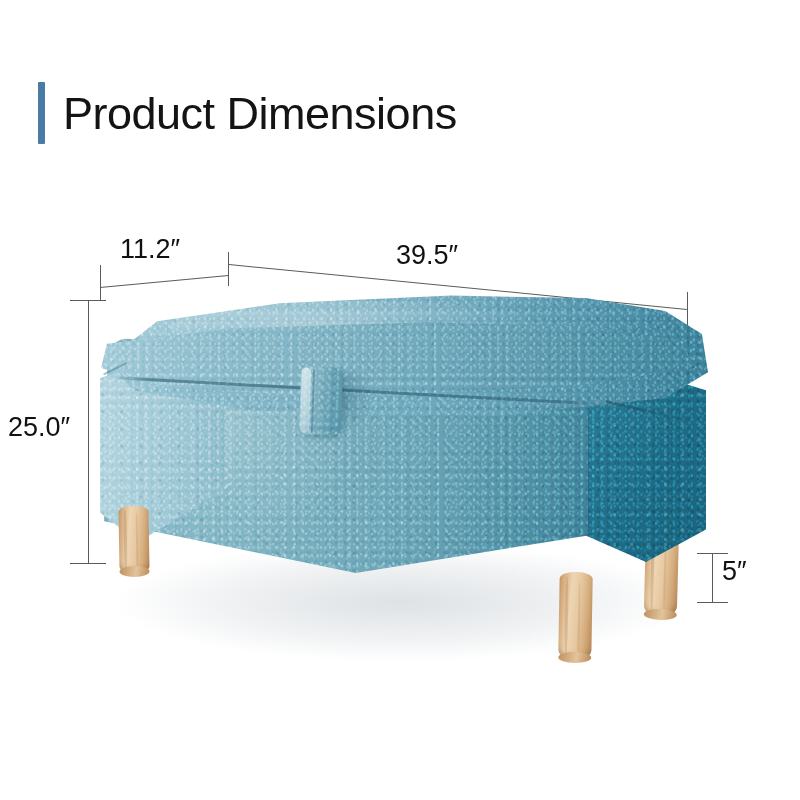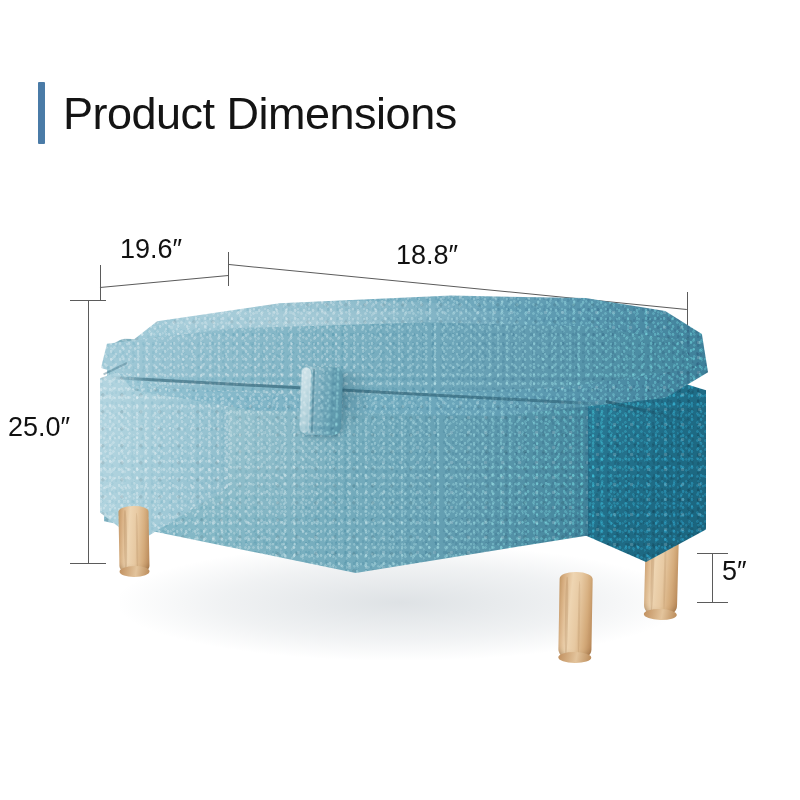--- a/index.html
+++ b/index.html
@@ -221,26 +221,26 @@
 
     <div class="leg" style="left:559px;top:572px;width:33px;height:88px;z-index:12;transform:rotate(1deg);">
       <div class="shaft"></div>
       <div class="grain"></div>
       <div class="grain2"></div>
       <div class="cap"></div>
     </div>
 
   </div>
 
-  <div class="dim-label" id="lbl-depth">19.6″</div>
+  <div class="dim-label" id="lbl-depth">11.2″</div>
   <div class="dln dln-v" style="left:100px;top:265px;height:36px;"></div>
   <div class="dln dln-v" style="left:228px;top:252px;height:34px;"></div>
   <div class="dln dln-h dln-rot" style="left:100px;top:287px;width:129px;transform:rotate(-5.3deg);"></div>
 
-  <div class="dim-label" id="lbl-width">18.8″</div>
+  <div class="dim-label" id="lbl-width">39.5″</div>
   <div class="dln dln-v" style="left:687px;top:292px;height:35px;"></div>
   <div class="dln dln-h dln-rot" style="left:229px;top:264px;width:460px;transform:rotate(5.6deg);"></div>
 
   <div class="dim-label" id="lbl-height">25.0″</div>
   <div class="dln dln-v" style="left:88px;top:300px;height:264px;"></div>
   <div class="dln dln-h" style="left:70px;top:300px;width:36px;"></div>
   <div class="dln dln-h" style="left:70px;top:563px;width:36px;"></div>
 
   <div class="dim-label" id="lbl-legh">5″</div>
   <div class="dln dln-v" style="left:712px;top:553px;height:50px;"></div>

